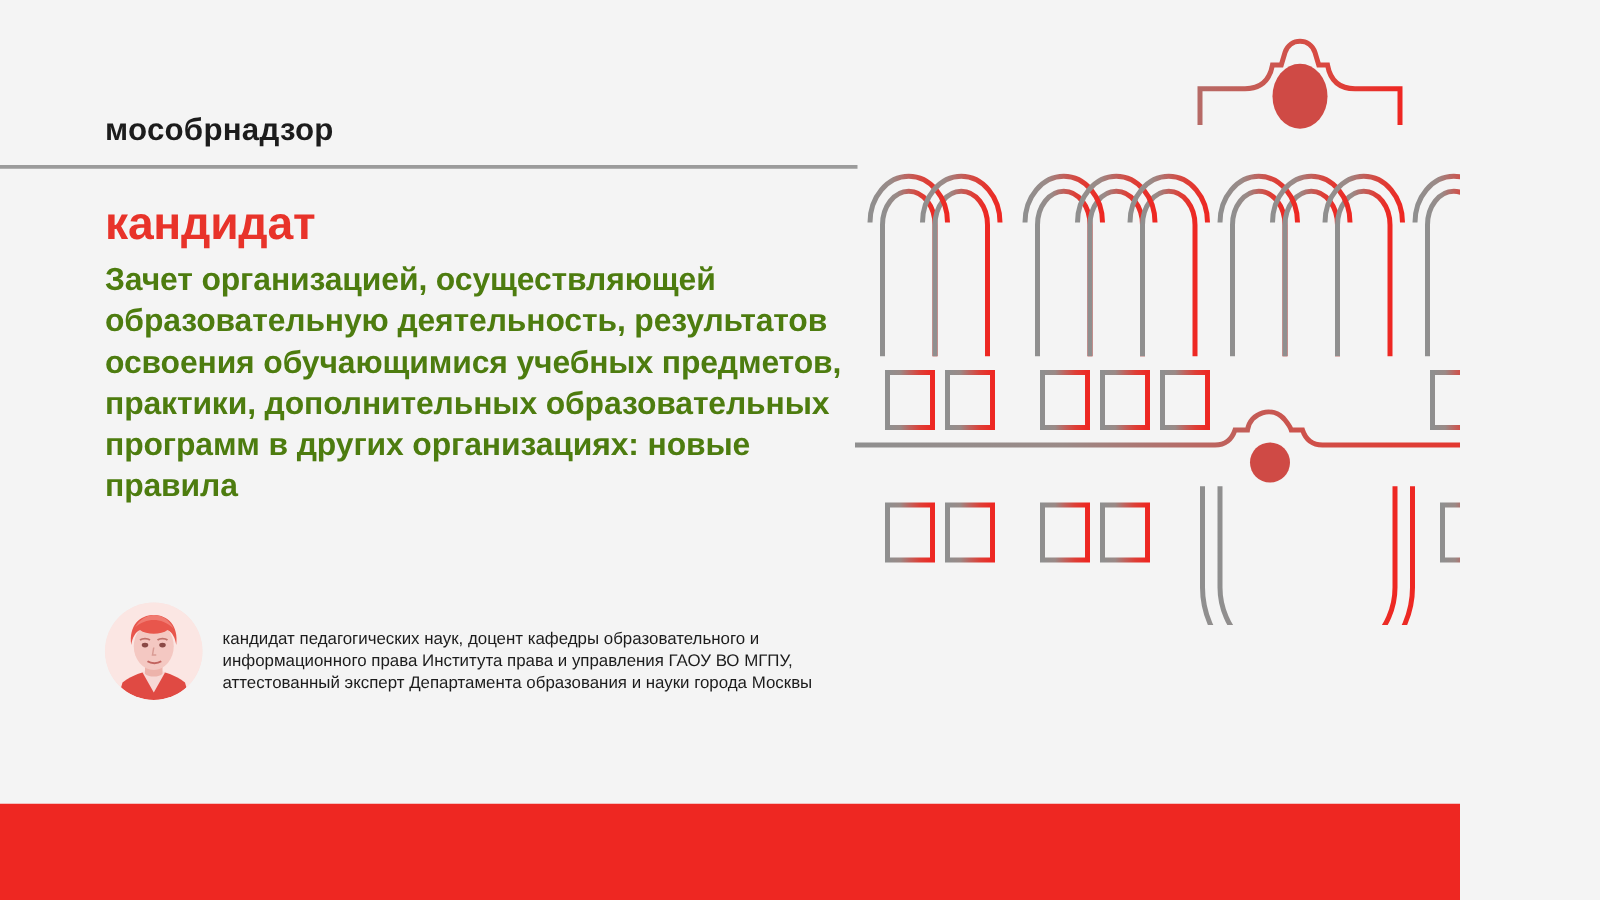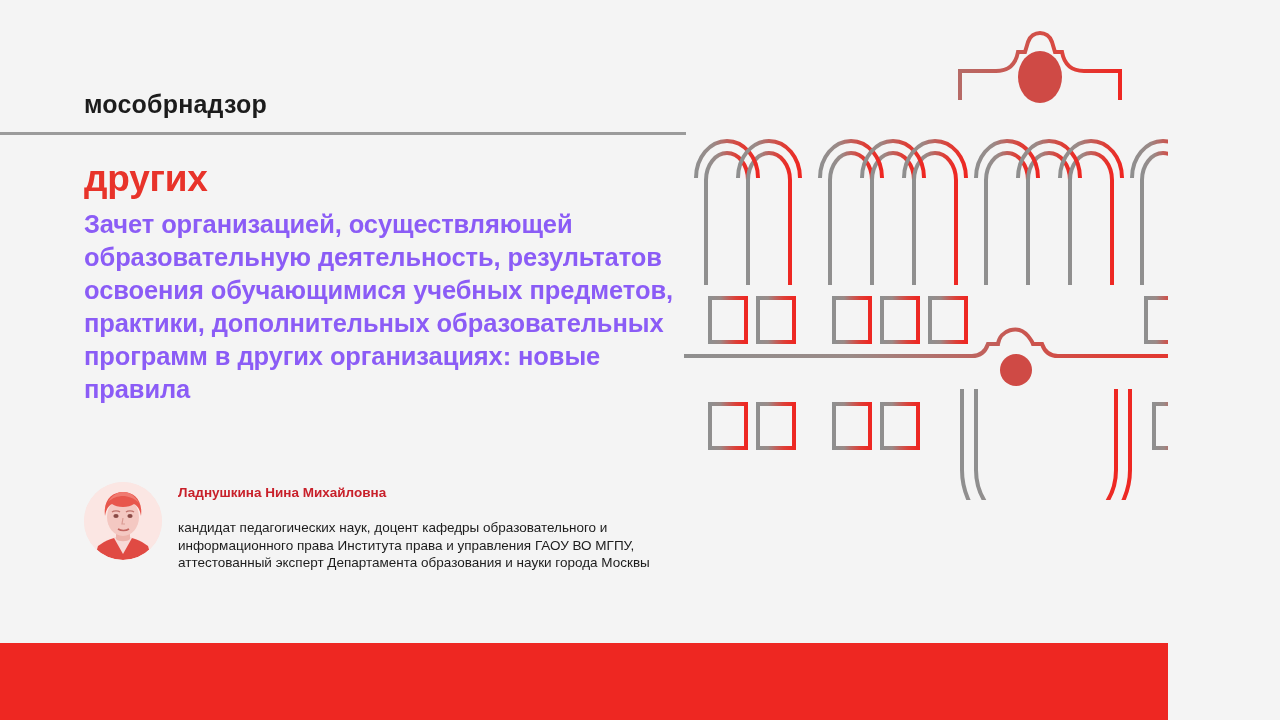--- a/index.html
+++ b/index.html
@@ -65,21 +65,21 @@
     letter-spacing: -0.2px;
     white-space: nowrap;
   }
   #webinar-title {
     position: absolute;
     left: 84px;
     top: 208px;
     width: 600px;
     font-size: 25.5px;
     font-weight: bold;
-    color: #8b5cf6;
+    color: #4d7c0f;
     line-height: 33px;
     letter-spacing: -0.1px;
   }
 
   
   #speaker-block {
     position: absolute;
     left: 84px;
     top: 482px;
     width: 600px;
@@ -256,21 +256,21 @@
         <line x1="344" y1="389" x2="344" y2="500"></line>
         <line x1="388" y1="389" x2="388" y2="500"></line>
         <line x1="402" y1="389" x2="402" y2="500"></line>
       </g>
     </g>
   </svg>
 
   <div id="brand-name">мособрнадзор</div>
   <div id="header-divider"></div>
 
-  <div id="webinar-label">других</div>
+  <div id="webinar-label">кандидат</div>
   <div id="webinar-title">Зачет организацией, осуществляющей образовательную деятельность, результатов освоения обучающимися учебных предметов, практики, дополнительных образовательных программ в других организациях: новые правила</div>
 
   <div id="speaker-block">
     <div id="speaker-avatar">
       <svg width="78" height="78" viewBox="0 0 78 78" xmlns="http://www.w3.org/2000/svg">
         <defs>
           <clipPath id="avatarClip">
               <circle cx="39" cy="39" r="39"></circle>
             </clipPath>
         </defs>
@@ -294,21 +294,20 @@
 
           <path d="M 28 30 C 30 28.5 34 28.5 36 30" stroke="#c0726c" stroke-width="1.4" fill="none"></path>
           <path d="M 42 30 C 44 28.5 48 28.5 50 30" stroke="#c0726c" stroke-width="1.4" fill="none"></path>
 
           <path d="M 39 36 L 38 42 L 41 42" stroke="#d99b94" stroke-width="1.2" fill="none"></path>
           <path d="M 34 47 C 37 49 42 49 45 47" stroke="#c2645f" stroke-width="1.6" fill="none"></path>
         </g>
       </svg>
     </div>
     <div id="speaker-info">
-      <div id="speaker-name">Ладнушкина Нина Михайловна</div>
       <div id="speaker-credentials">кандидат педагогических наук, доцент кафедры образовательного и информационного права Института права и управления ГАОУ ВО МГПУ, аттестованный эксперт Департамента образования и науки города Москвы</div>
     </div>
   </div>
 
   <div id="footer-bar">
     
   </div>
 
 </div>
 

